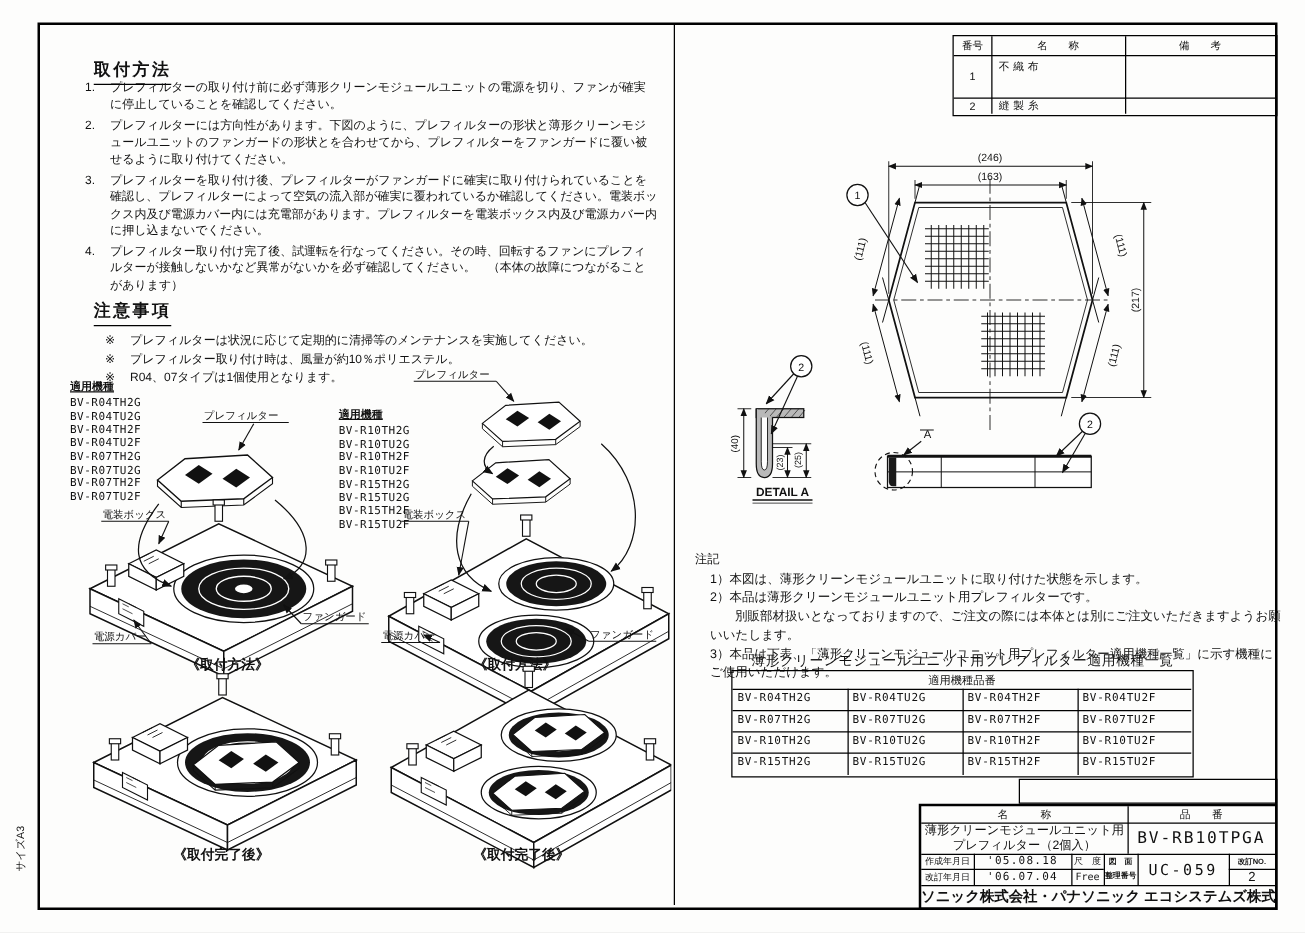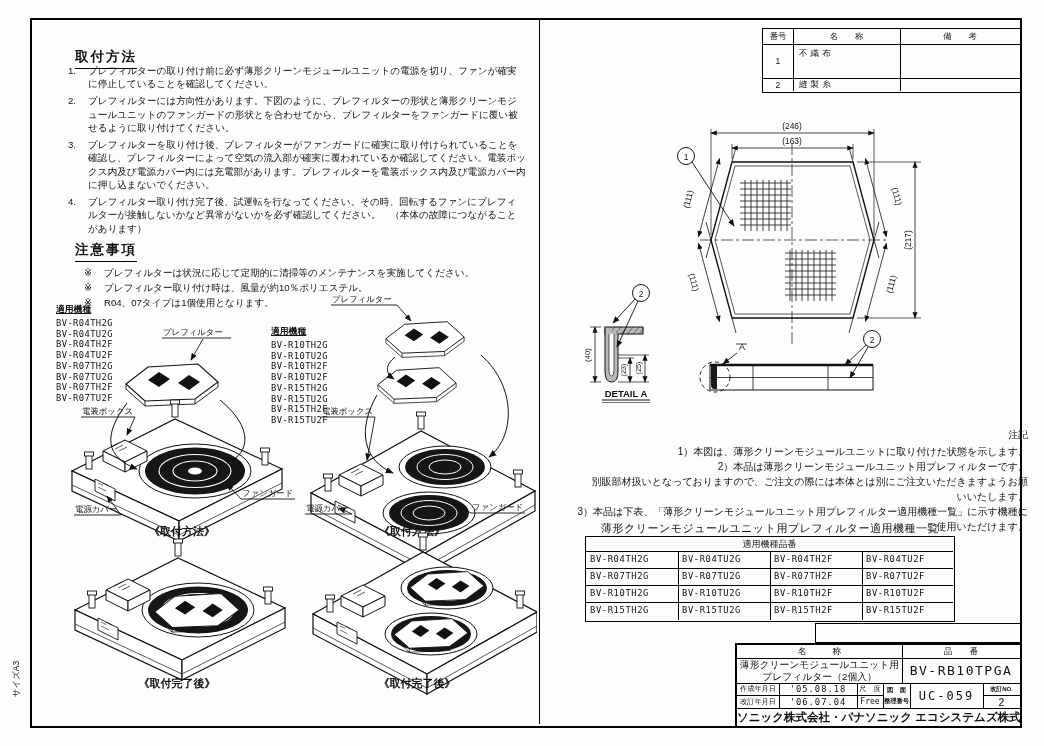--- a/index.html
+++ b/index.html
@@ -23,21 +23,21 @@
   .mlist .m{font-family:"DejaVu Sans Mono","Liberation Mono",monospace;font-size:8.8px;
             letter-spacing:.4px;line-height:1.22;}
   .prel{white-space:pre-line;}
   .cell{position:absolute;box-sizing:border-box;overflow:hidden;}
   .hline{position:absolute;border-top:1px solid #000;height:0;}
   .vline{position:absolute;border-left:1px solid #000;width:0;}
   .box{position:absolute;border:1.5px solid #000;box-sizing:border-box;}
   .box2{position:absolute;border:2px solid #000;box-sizing:border-box;}
   .ctr{display:flex;align-items:center;justify-content:center;text-align:center;}
   .mono{font-family:"DejaVu Sans Mono","Liberation Mono",monospace;}
-  .notes{left:556px;top:429px;width:472px;text-align:right;}
+  .notes{left:556px;top:441px;width:472px;}
   .notes .t{font-size:9.8px;margin-bottom:2px;}
   .note{font-size:10px;line-height:1.5;padding-left:12px;}
   svg text{font-family:"Liberation Sans","DejaVu Sans",sans-serif;fill:#111;}
   svg .lbl{font-size:8.4px;}
   svg .cap{font-size:11px;font-weight:bold;text-anchor:middle;}
   svg .dim{font-size:8.4px;text-anchor:middle;}
   svg .bal{font-size:8.5px;text-anchor:middle;}
 </style>
 </head>
 <body>

